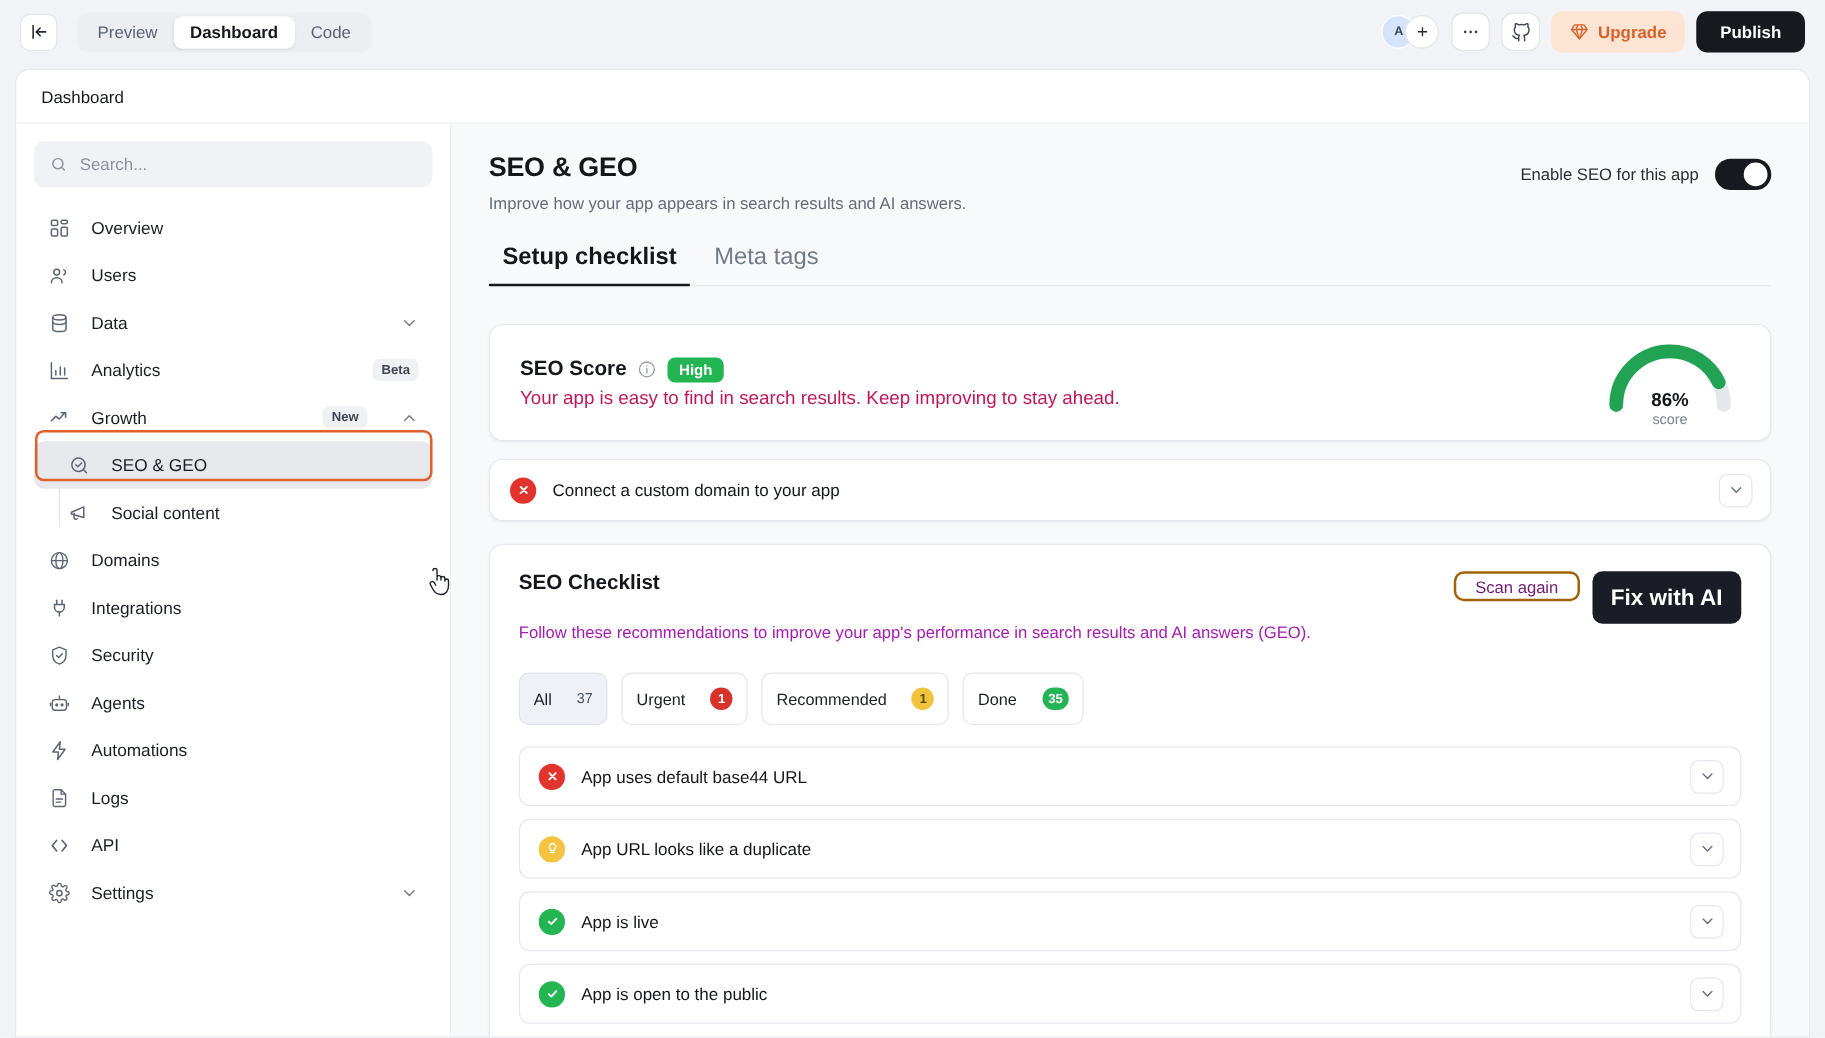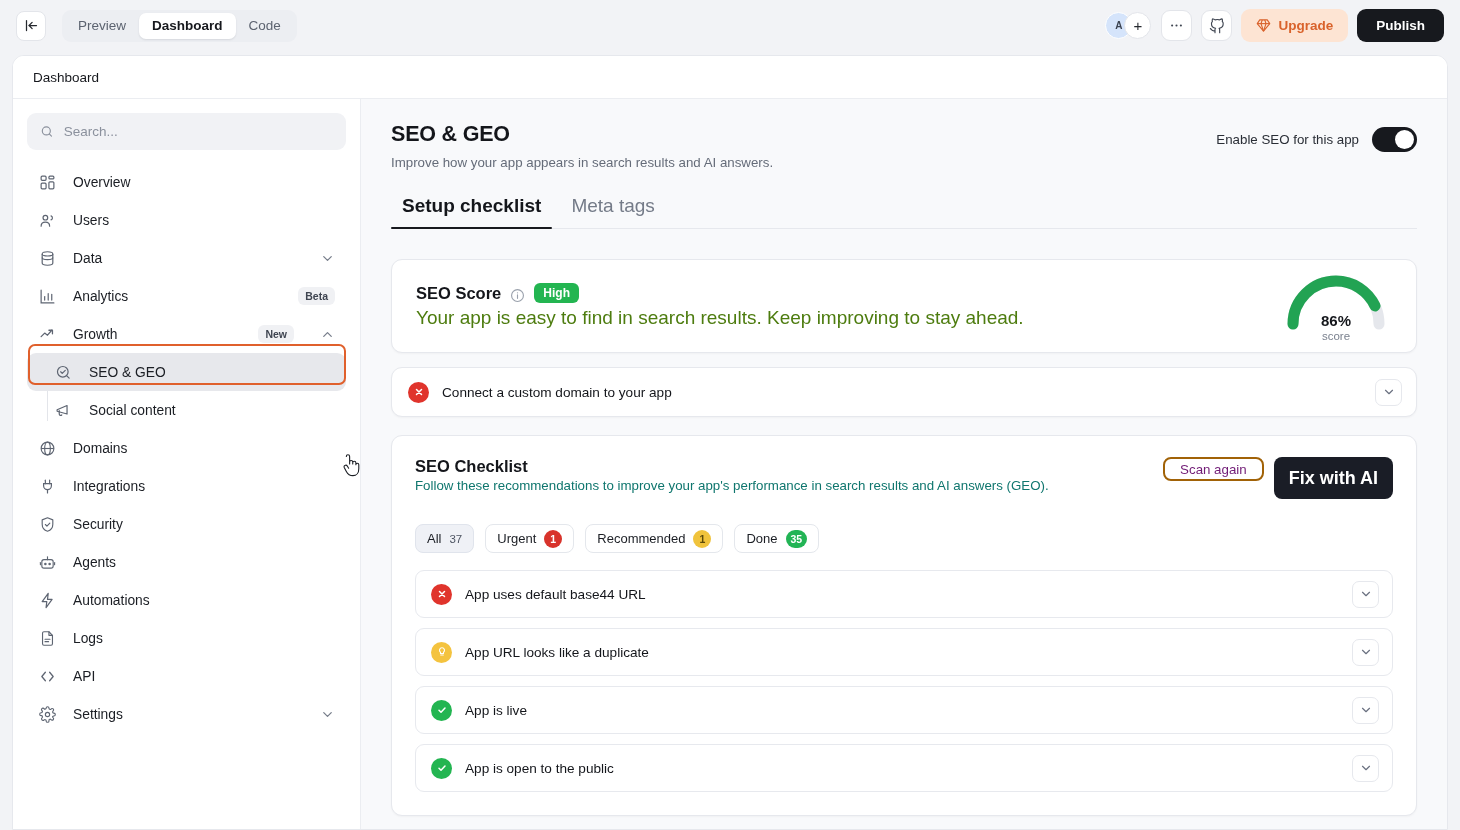--- a/index.html
+++ b/index.html
@@ -149,26 +149,26 @@
   .tab.active { color: #14161b; font-weight: 700; }
   .tab.active::after { content: ""; position: absolute; left: 0; right: 0; bottom: -1px;
     height: 2px; background: #17191e; border-radius: 2px; }
 
   .card {
     background: #fff; border: 1px solid #e6e8ed; border-radius: 11px;
     box-shadow: 0 1px 2px rgba(16,24,40,.035);
   }
   .score-card { margin-top: 30px; height: 94px; display: flex; align-items: center;
     padding: 0 24px; position: relative; }
-  .score-title-row { display: flex; align-items: flex-end; gap: 9px; }
+  .score-title-row { display: flex; align-items: center; gap: 9px; }
   .score-title { font-size: 16.5px; font-weight: 700; color: #14161b; }
   .info-ico { width: 15px; height: 15px; color: #9aa1ac; }
   .pill-high { background: #23b551; color: #fff; font-size: 12px; font-weight: 700;
     border-radius: 6px; padding: 3px 9px; }
-  .score-desc { font-size: 19px; color: #4d7c0f; margin-top: 4px; }
+  .score-desc { font-size: 15px; color: #be185d; margin-top: 4px; }
   .gauge-wrap { position: absolute; right: 24px; top: 8px; width: 112px; height: 84px;
     display: flex; flex-direction: column; align-items: center; }
   .gauge-val { position: absolute; left: 0; right: 0; top: 44px; text-align: center;
     font-size: 15px; font-weight: 700; color: #14161b; }
   .gauge-lbl { position: absolute; left: 0; right: 0; top: 62px; text-align: center;
     font-size: 11.5px; color: #7b828f; }
 
   .domain-card { margin-top: 14px; height: 50px; display: flex; align-items: center;
     padding: 0 14px 0 16px; }
   .status-ico { width: 21px; height: 21px; border-radius: 50%; display: flex;
@@ -178,32 +178,32 @@
   .status-ico.ok { background: #23b551; }
   .status-ico svg { width: 12px; height: 12px; }
   .row-label { font-size: 13.6px; color: #14161b; font-weight: 400; margin-left: 13px; }
   .chev-btn { margin-left: auto; width: 27px; height: 27px; border: 1px solid #e6e8ed;
     border-radius: 7px; background: #fff; display: flex; align-items: center;
     justify-content: center; color: #6a7180; cursor: pointer; }
 
   .checklist-card { margin-top: 18px; padding: 21px 23px 23px 23px; }
   .cl-head { display: flex; align-items: flex-start; }
   .cl-title { font-size: 16.5px; font-weight: 700; color: #14161b; }
-  .cl-sub { font-size: 13.3px; color: #0f766e; margin-top: 2px; }
+  .cl-sub { font-size: 13.3px; color: #a21caf; margin-top: 22px; }
   .cl-actions { margin-left: auto; display: flex; gap: 10px; }
   .btn-outline { height: 24px; border: 2px solid #a16207; border-radius: 8px;
     background: #fff; color: #701a75; font-size: 13.3px; padding: 0 15px;
     cursor: pointer; font-family: inherit; }
   .btn-dark { height: 42px; border: none; border-radius: 8px; background: #1a1d26;
     color: #fff; font-size: 18px; font-weight: 700; padding: 0 15px;
     cursor: pointer; font-family: inherit; }
 
   .chips { display: flex; gap: 11px; margin-top: 25px; }
-  .chip { height: 29px; border: 1px solid #e4e7ec; border-radius: 8px; background: #fff;
-    display: flex; align-items: center; gap: 8px; padding: 0 11px; cursor: pointer;
+  .chip { height: 42px; border: 1px solid #e4e7ec; border-radius: 8px; background: #fff;
+    display: flex; align-items: center; gap: 20px; padding: 0 11px; cursor: pointer;
     font-size: 13px; color: #1b1e24; }
   .chip.active { background: #eff1f6; border-color: #e0e4ec; }
   .chip .cnt { font-size: 11.5px; color: #4d5462; }
   .chip .dot { min-width: 18px; height: 18px; border-radius: 9px; color: #fff;
     font-size: 10.5px; font-weight: 700; display: flex; align-items: center;
     justify-content: center; padding: 0 5px; }
   .chip .dot.red { background: #d8332b; }
   .chip .dot.yellow { background: #f0c33c; color: #5c4a08; }
   .chip .dot.green { background: #22b455; }
 

